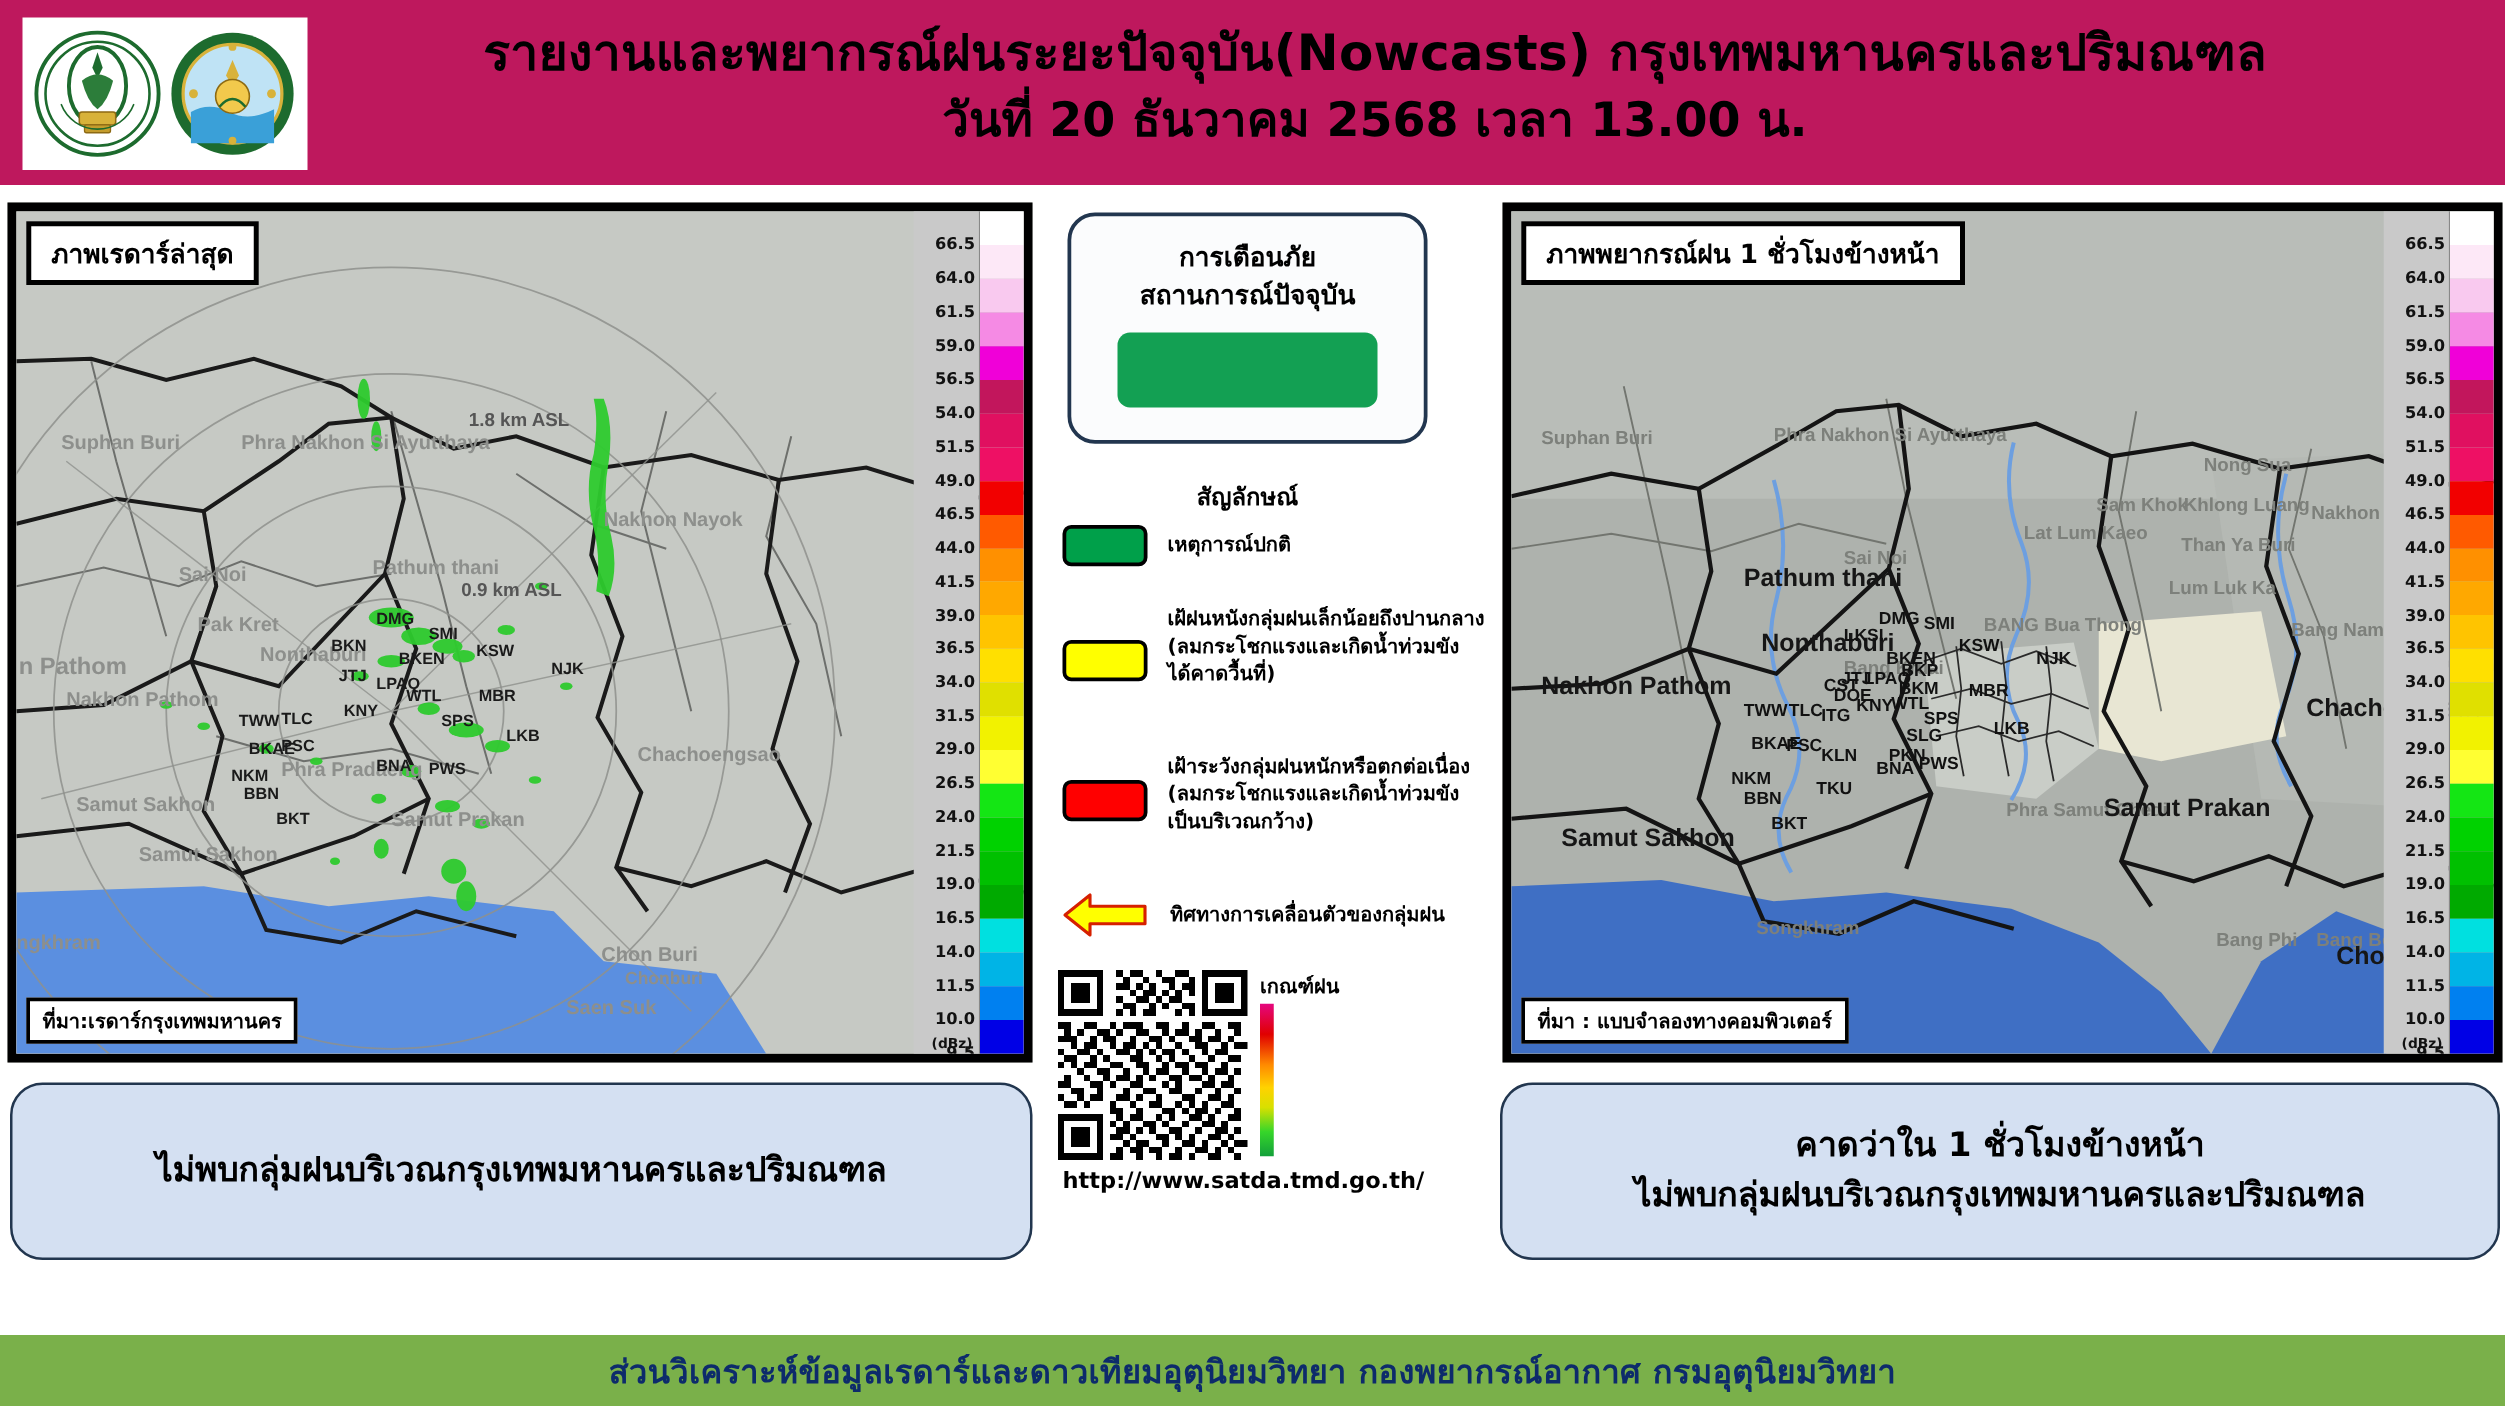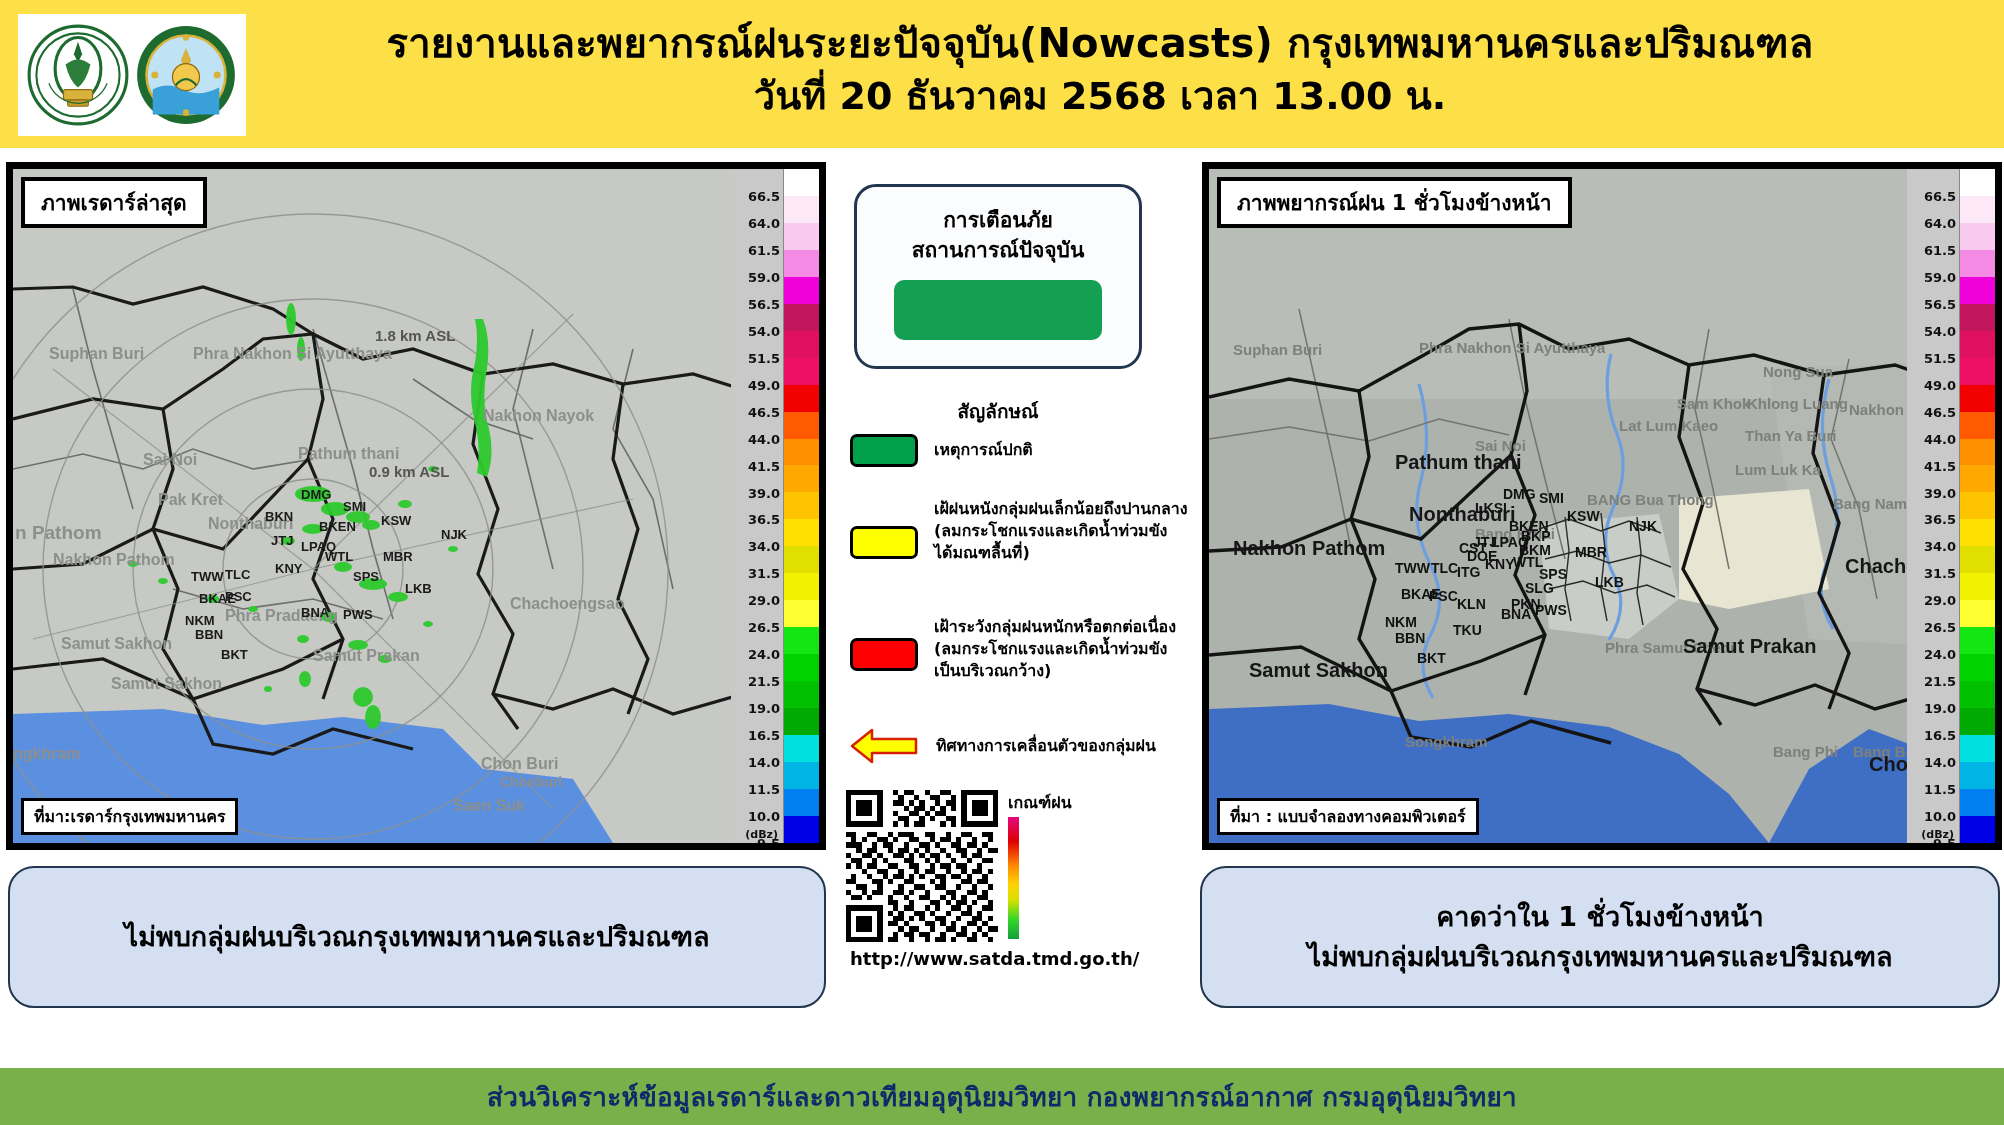--- a/index.html
+++ b/index.html
@@ -2,21 +2,21 @@
 <html><head>
 <meta charset="utf-8">
 <style>
   * { box-sizing: border-box; margin: 0; padding: 0; }
   html, body {
     width: 2004px; height: 1125px;
     background: #7ab04a;
     font-family: "DejaVu Sans", "Liberation Sans", sans-serif;
     overflow: hidden;
   }
-  .page { position: relative; width: 2004px; height: 1125px; background: #fde047; }
+  .page { position: relative; width: 2004px; height: 1125px; background: #be185d; }
 
   
   .header { position: absolute; left: 0; top: 0; width: 2004px; height: 150px; }
   .logo-box {
     position: absolute; left: 18px; top: 14px; width: 228px; height: 122px;
     background: #ffffff; display: flex; align-items: center; justify-content: center; gap: 4px;
   }
   .logo-emblem { width: 104px; height: 104px; position: relative; }
   .logo-emblem svg { width: 100%; height: 100%; display: block; }
 
@@ -56,21 +56,21 @@
   .cbar-labels {
     width: 52px; background: #c9c9c9; position: relative; height: 100%;
     font-size: 13px; font-weight: 700; color: #111;
   }
   .cbar-labels span { position: absolute; right: 3px; transform: translateY(-50%); }
   .cbar-labels .unit { right: 5px; font-size: 11px; }
   .cbar-swatches { width: 36px; height: 100%; display: flex; flex-direction: column; border-left: 1px solid #888; }
   .cbar-swatches div { flex: 1 1 0; }
 
   
-  .center-col { position: absolute; left: 836px; top: 30px; width: 358px; height: 900px; }
+  .center-col { position: absolute; left: 836px; top: 16px; width: 358px; height: 900px; }
 
   .alert-card {
     position: absolute; left: 18px; top: 6px; width: 288px; height: 185px;
     background: #fbfcfd; border: 3px solid #22364f; border-radius: 22px;
     display: flex; flex-direction: column; align-items: center; padding-top: 18px;
   }
   .alert-title { font-size: 21px; font-weight: 700; color: #000; line-height: 1.45; text-align: center; }
   .alert-status {
     width: 208px; height: 60px; border-radius: 10px; margin-top: 14px;
   }
@@ -378,21 +378,21 @@
       <div class="legend-row" id="legend-row-1">
         <div class="legend-chip" style="background: rgb(0, 160, 74);"></div>
         <div class="legend-text">เหตุการณ์ปกติ</div>
       </div>
 
       <div class="legend-row" id="legend-row-2">
         <div class="legend-chip" style="background: rgb(255, 255, 0);"></div>
         <div class="legend-text">
             <div>เฝ้ฝนหนังกลุ่มฝนเล็กน้อยถึงปานกลาง</div>
             <div>(ลมกระโชกแรงและเกิดน้ำท่วมขัง</div>
-            <div>ได้มณฑลื้นที่)</div>
+            <div>ได้คาดวื้นที่)</div>
           </div>
       </div>
 
       <div class="legend-row" id="legend-row-3">
         <div class="legend-chip" style="background: rgb(255, 0, 0);"></div>
         <div class="legend-text">
             <div>เฝ้าระวังกลุ่มฝนหนักหรือตกต่อเนื่อง</div>
             <div>(ลมกระโชกแรงและเกิดน้ำท่วมขัง</div>
             <div>เป็นบริเวณกว้าง)</div>
           </div>

